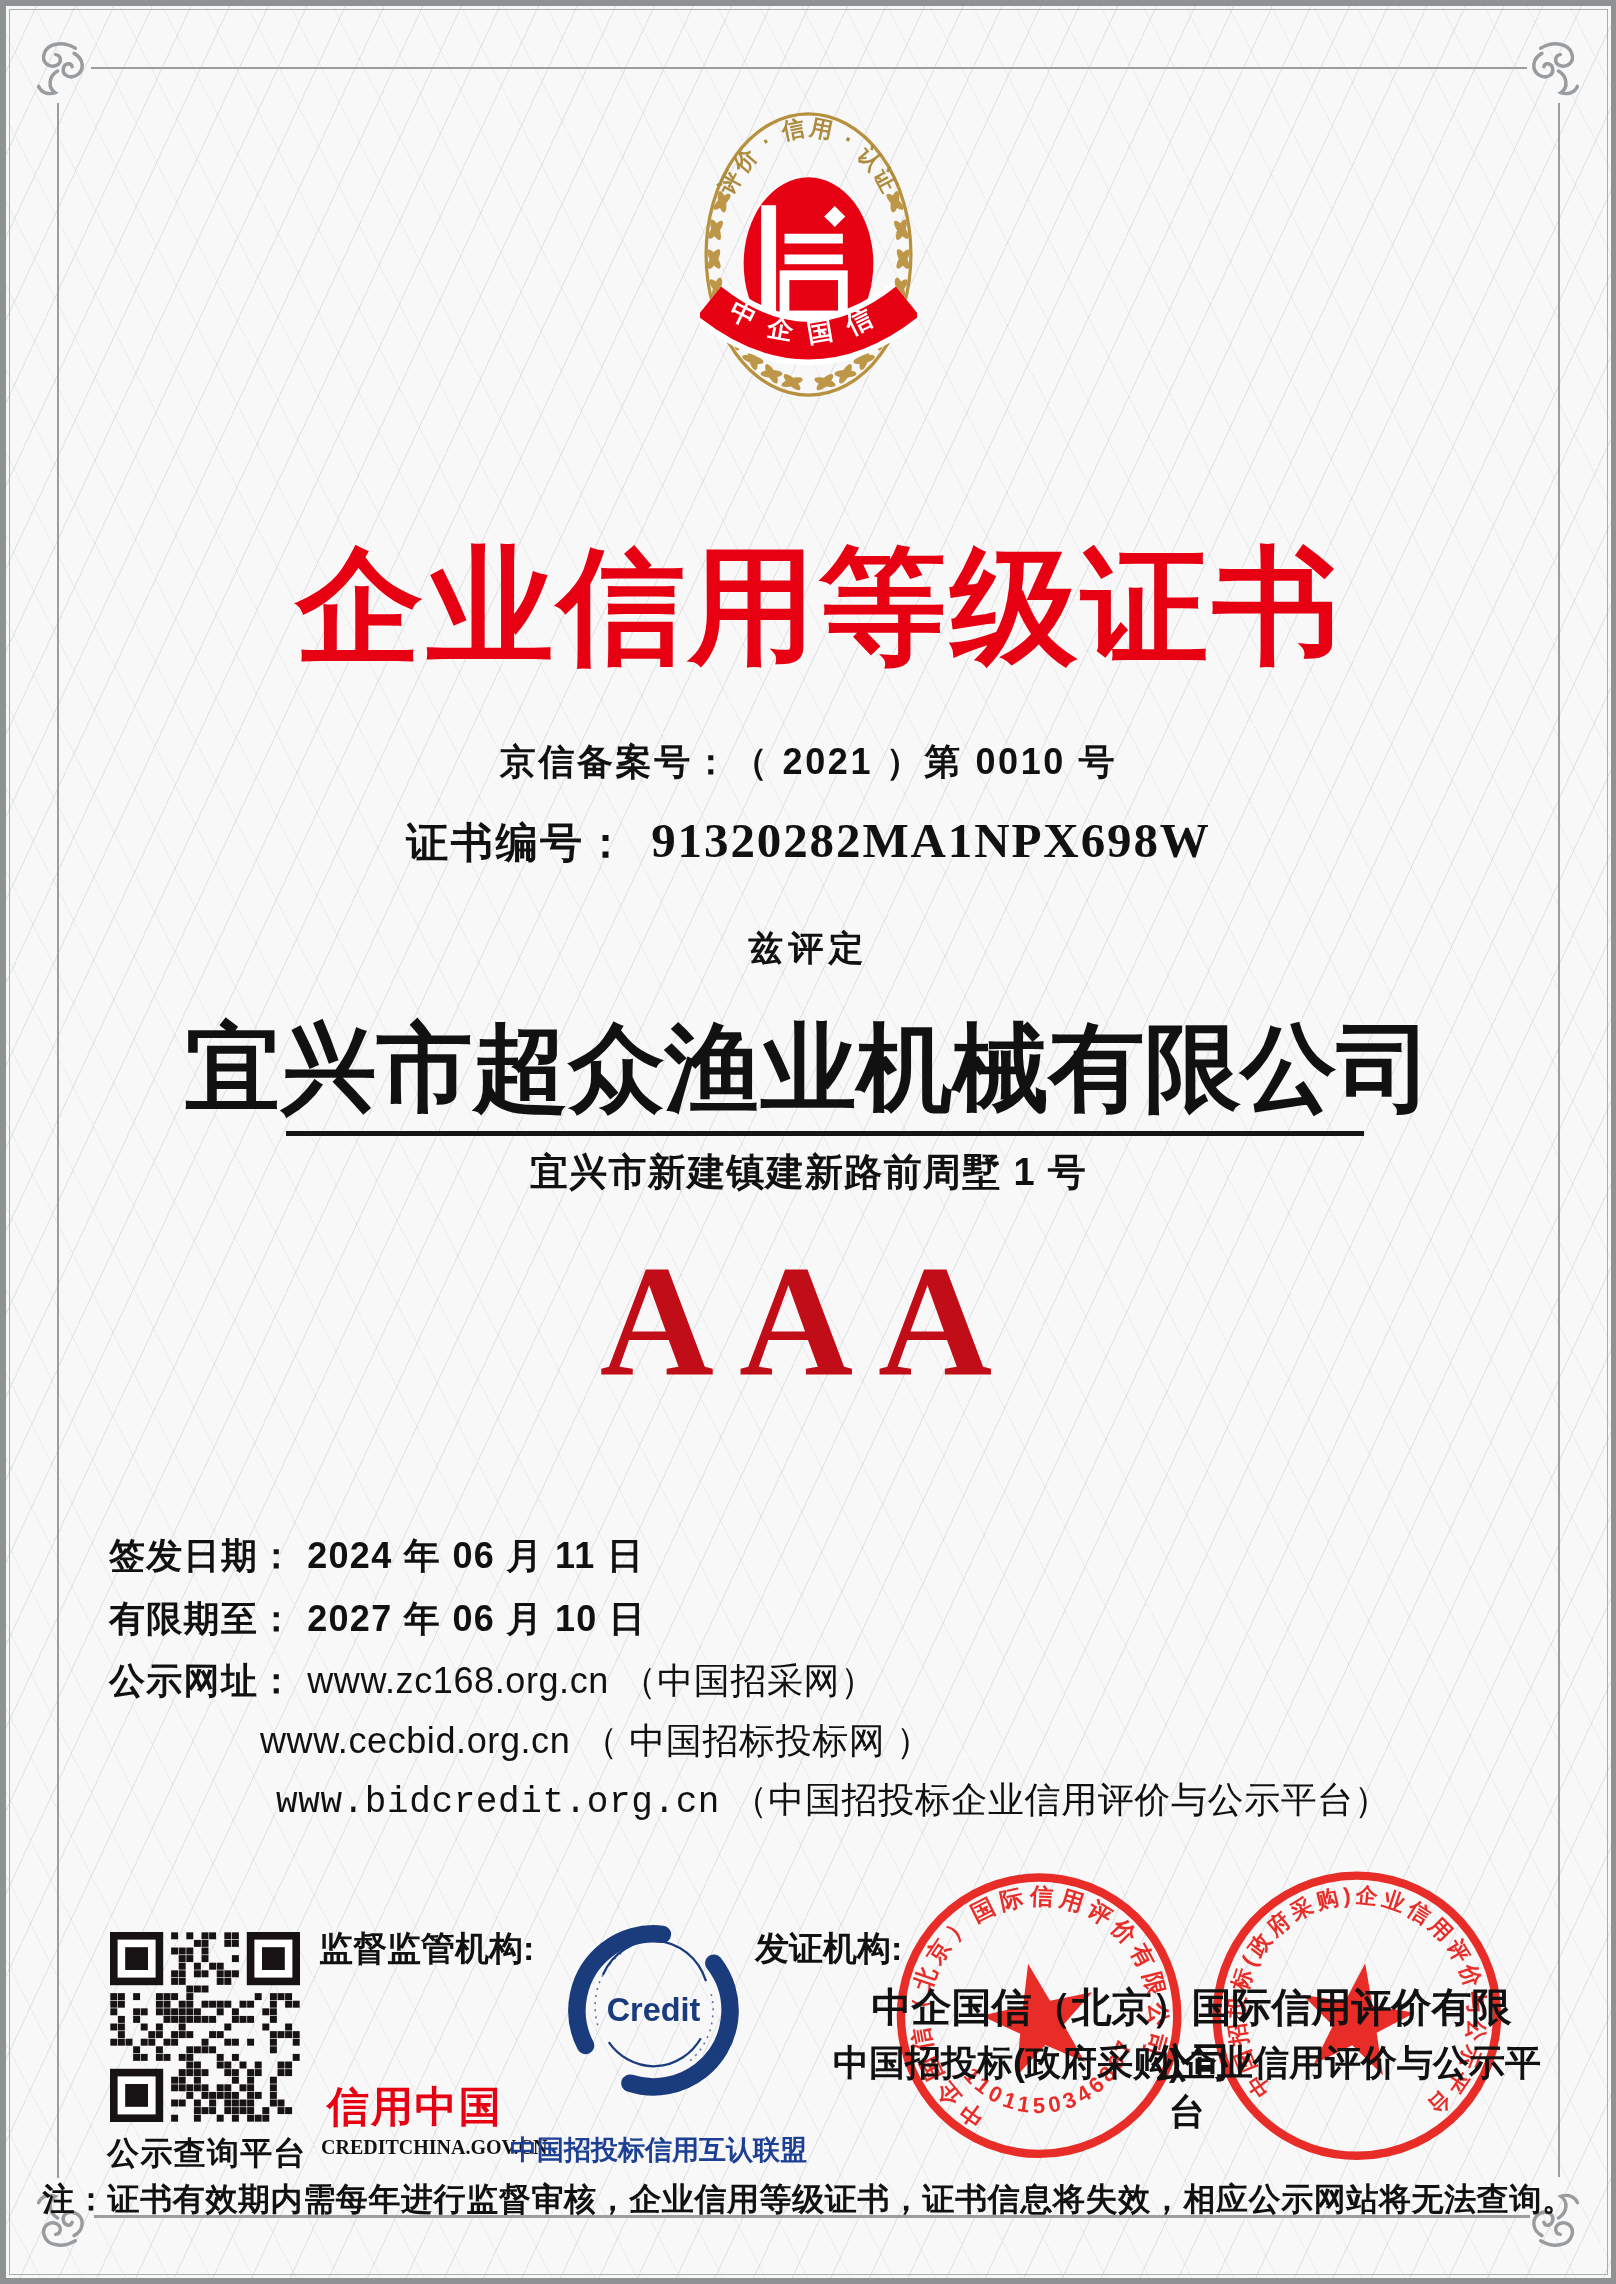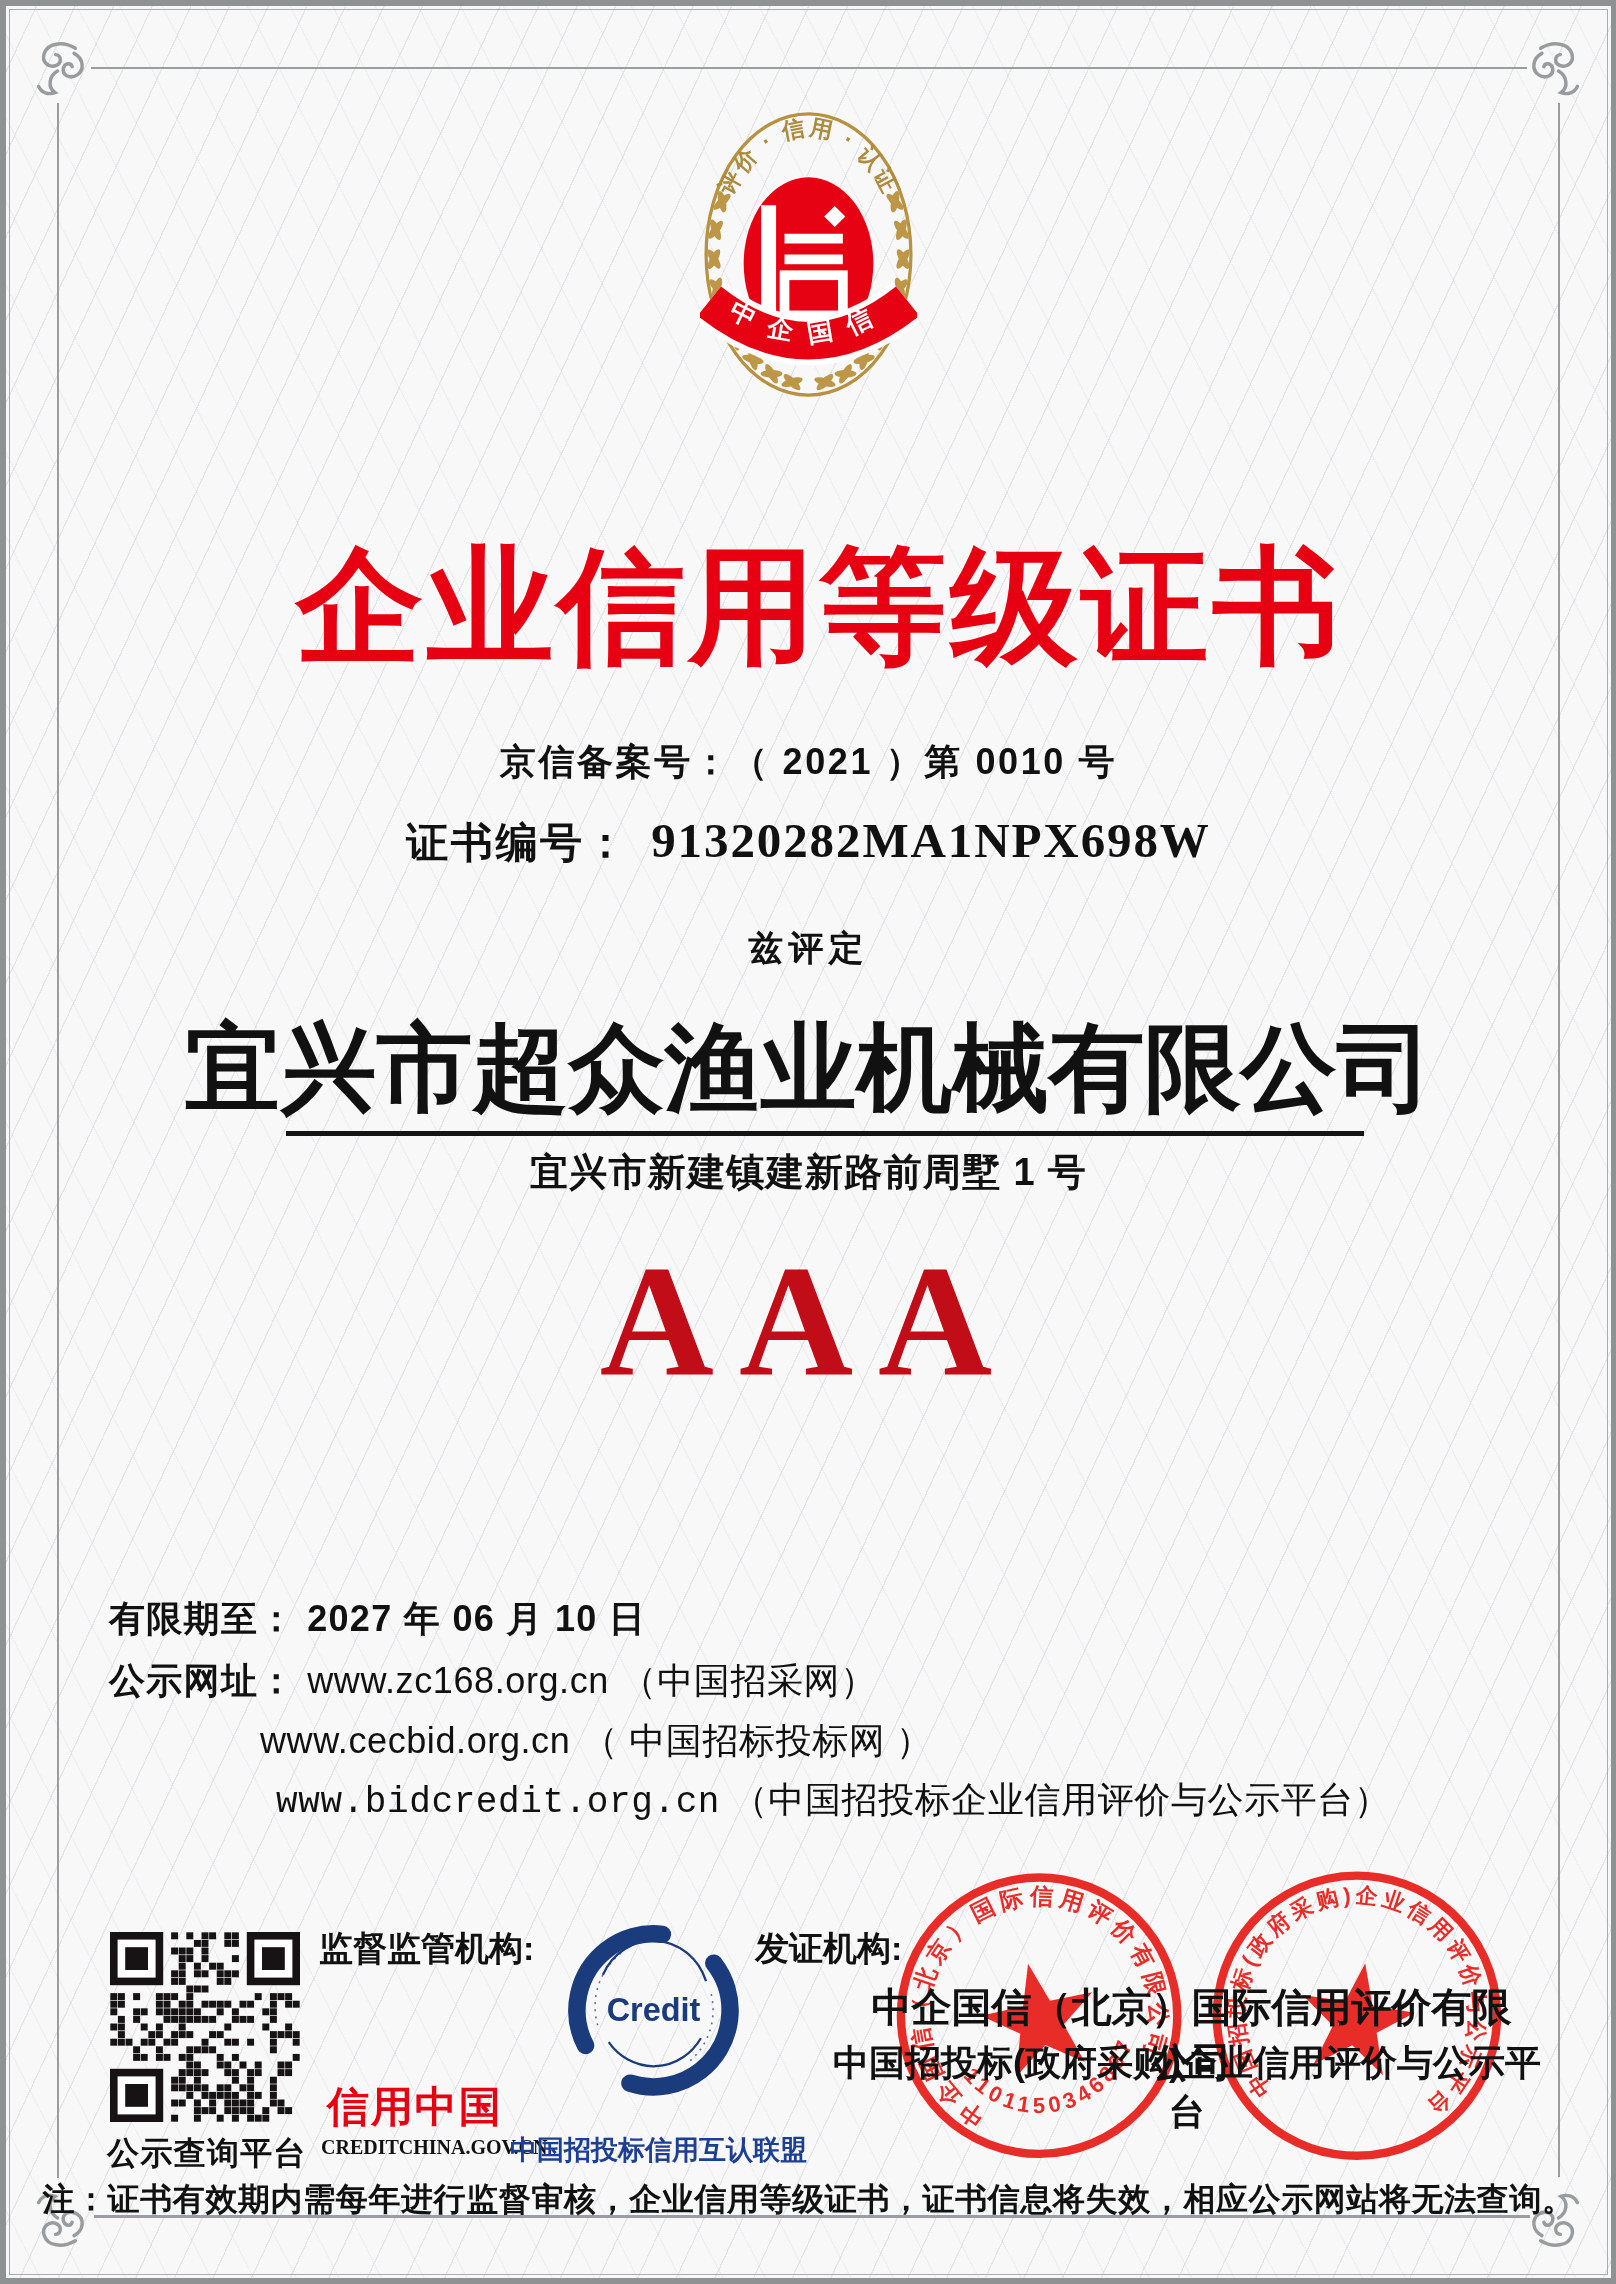--- a/index.html
+++ b/index.html
@@ -141,20 +141,23 @@
   <div class="abs ctr certno-row" style="position:absolute;">
     <span class="certno-label">证书编号：</span>
     <span class="certno-value">91320282MA1NPX698W</span>
   </div>
   <div class="abs ctr hereby">兹评定</div>
   <div class="abs ctr company">宜兴市超众渔业机械有限公司</div>
   <div class="abs company-underline"></div>
   <div class="abs ctr address">宜兴市新建镇建新路前周墅 1 号</div>
   <div class="abs ctr rating">AAA</div>
 
+  <div class="inforow r1">
+    <span class="lbl">签发日期：</span><span class="val">2024 年 06 月 11 日</span>
+  </div>
   <div class="inforow r2">
     <span class="lbl">有限期至：</span><span class="val">2027 年 06 月 10 日</span>
   </div>
   <div class="inforow r3">
     <span class="lbl">公示网址：</span><span class="val url">www.zc168.org.cn</span><span class="val url">（中国招采网）</span>
   </div>
   <div class="inforow r4">
     <span class="val url" style="margin-left:0;">www.cecbid.org.cn</span><span class="val url">（ 中国招标投标网 ）</span>
   </div>
   <div class="inforow r5">

